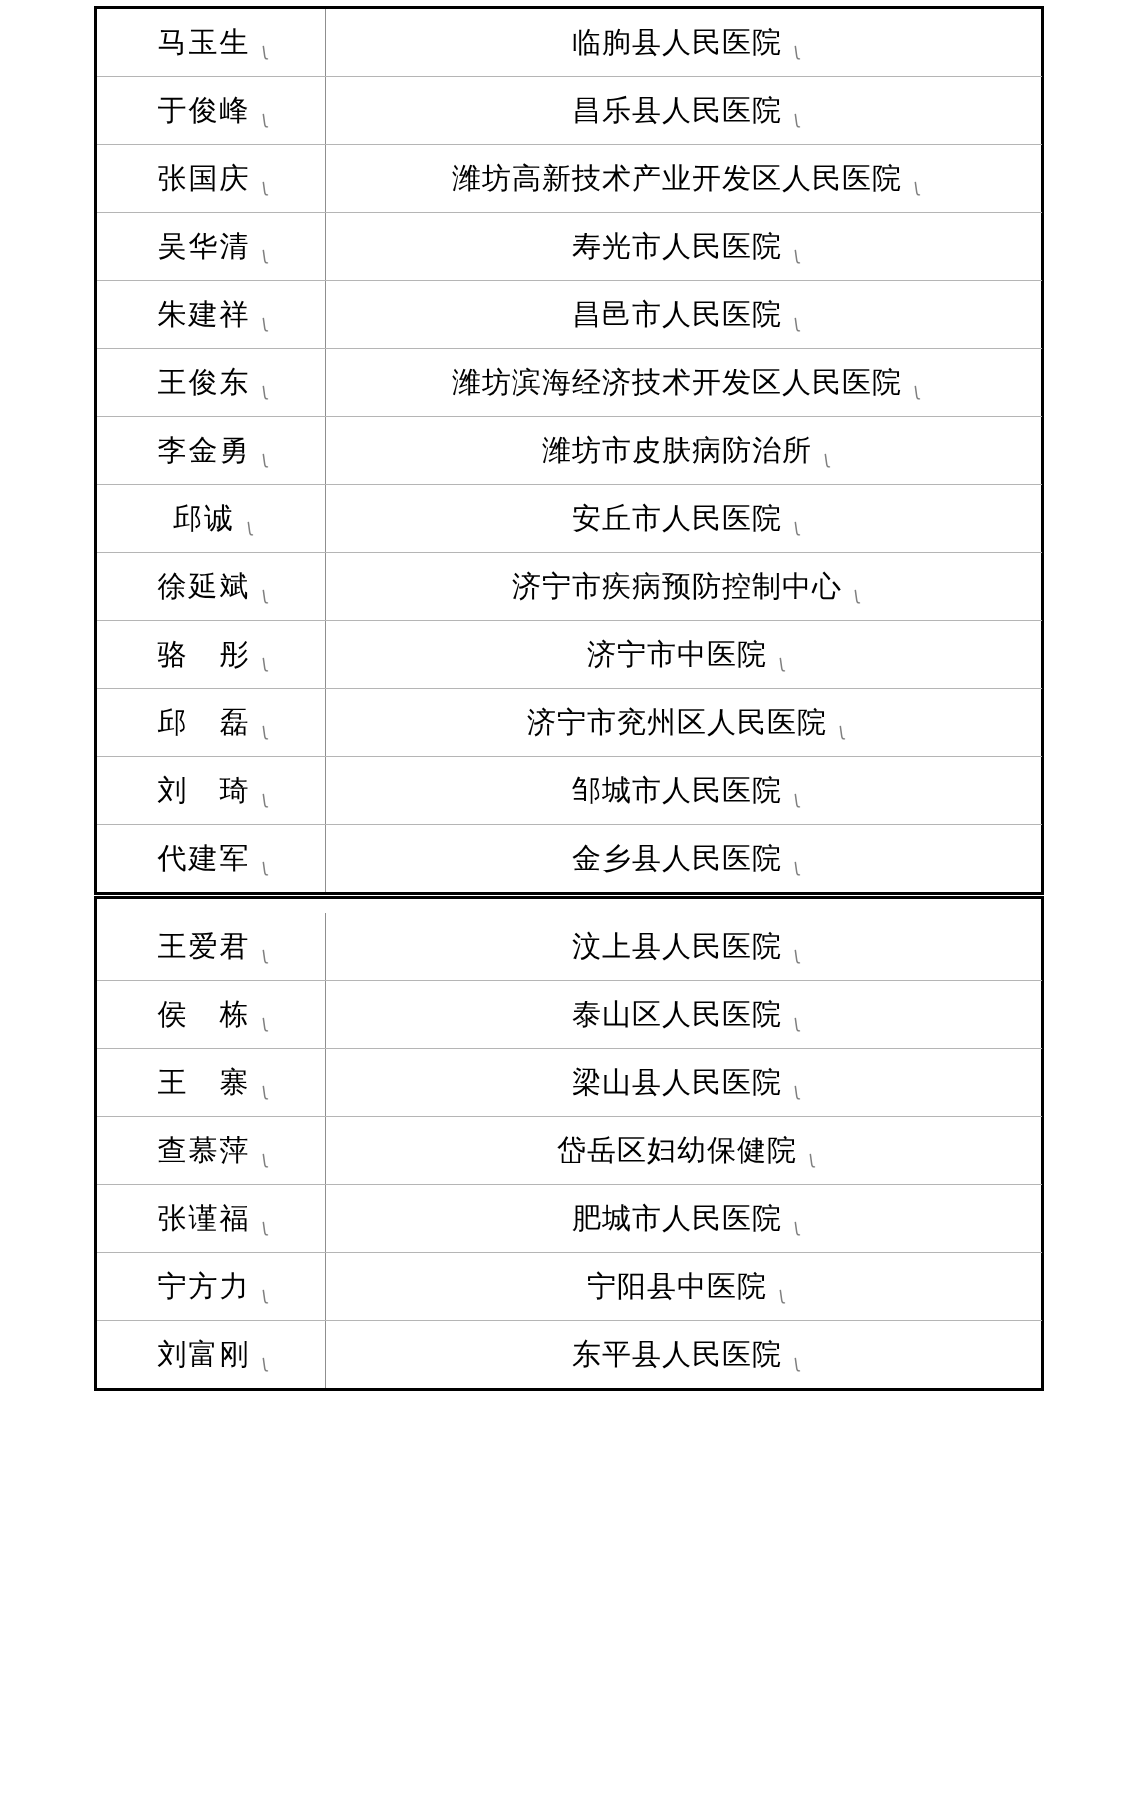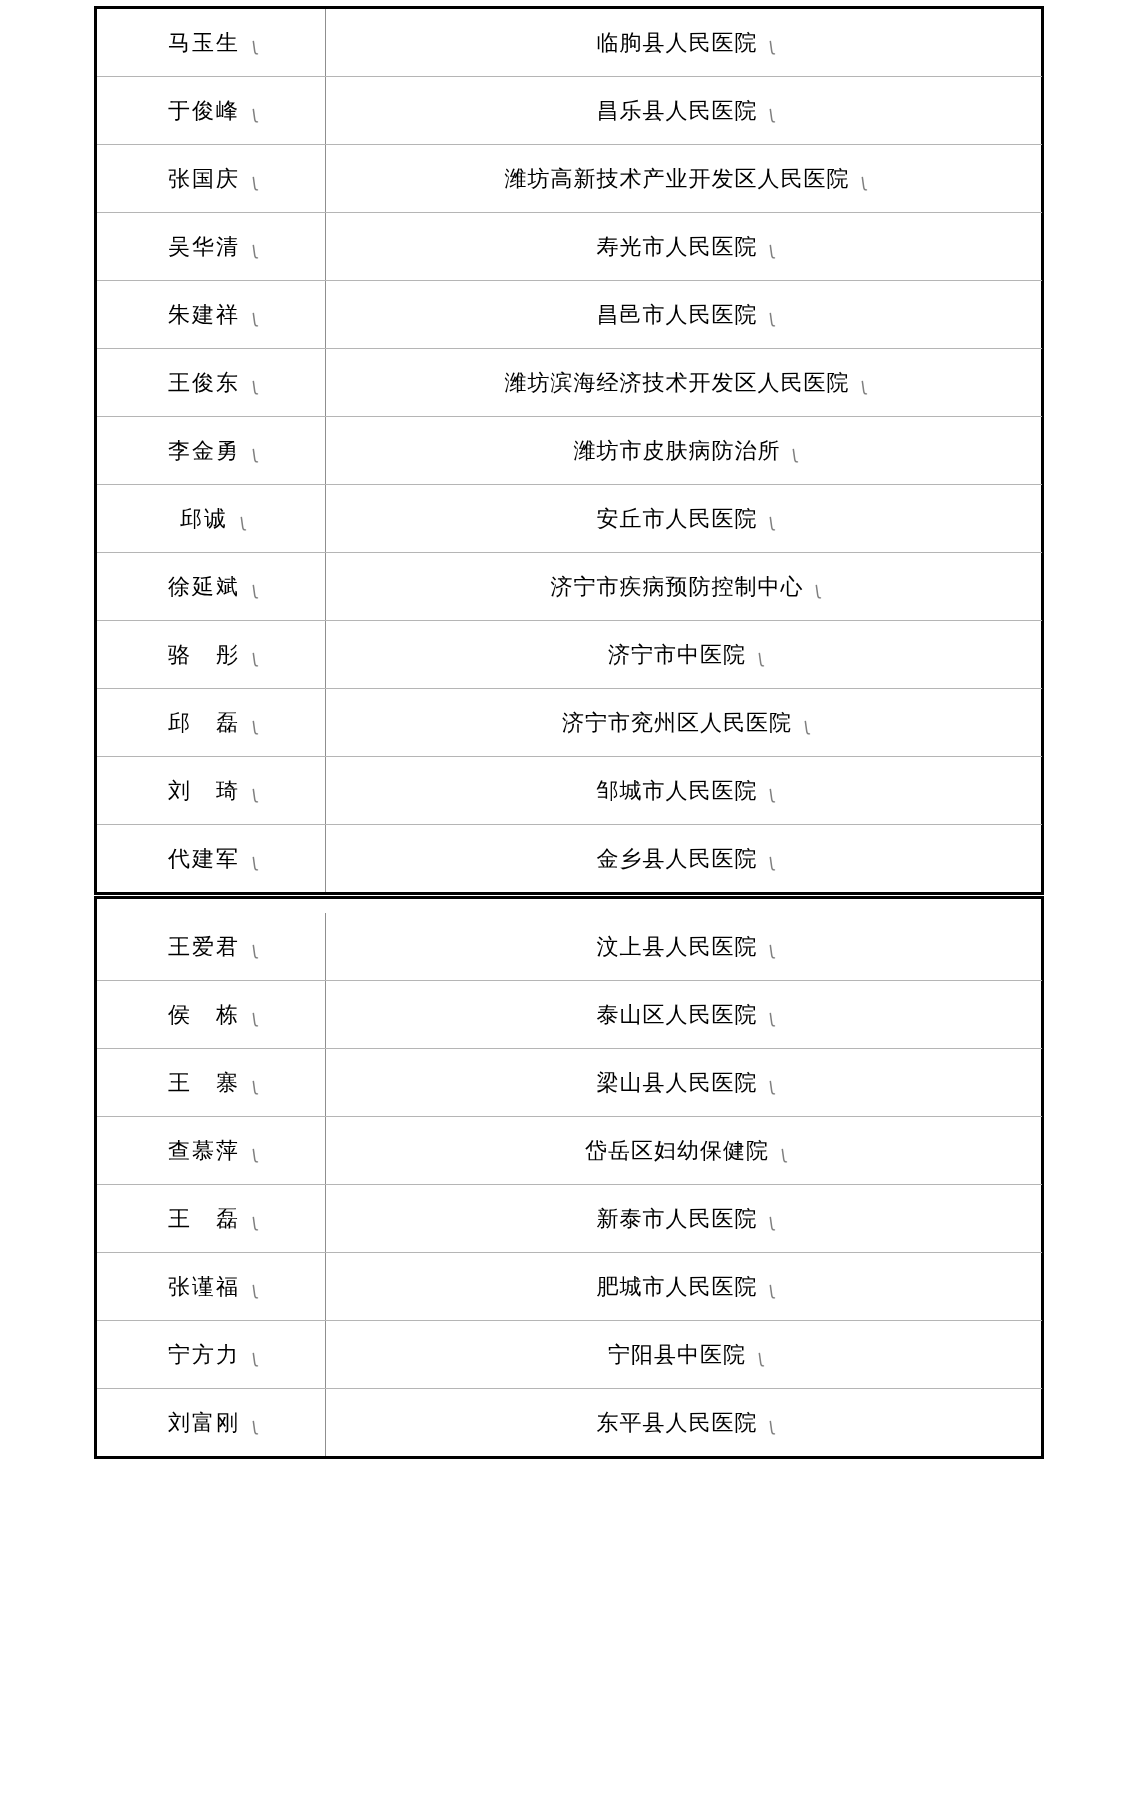--- a/index.html
+++ b/index.html
@@ -29,21 +29,21 @@
   }
   .doc-table.second {
     margin-top: 14px;
   }
   .doc-table td {
     border: 1px solid #9a9a9a;
     padding: 0;
     height: 67px;
     vertical-align: middle;
     text-align: center;
-    font-size: 22px;
+    font-size: 29px;
     font-family: "DejaVu Serif", "Liberation Serif", serif;
     letter-spacing: 1px;
     white-space: nowrap;
     overflow: hidden;
   }
   .doc-table td.name-cell {
     width: 228px;
   }
   .doc-table td.org-cell {
     width: 716px;
@@ -175,24 +175,20 @@
         </tr>
         <tr>
           <td class="name-cell"><span class="cell-inner">王　寨</span></td>
           <td class="org-cell"><span class="cell-inner">梁山县人民医院</span></td>
         </tr>
         <tr>
           <td class="name-cell"><span class="cell-inner">查慕萍</span></td>
           <td class="org-cell"><span class="cell-inner">岱岳区妇幼保健院</span></td>
         </tr>
         <tr>
-          <td class="name-cell"><span class="cell-inner">王　磊</span></td>
-          <td class="org-cell"><span class="cell-inner">新泰市人民医院</span></td>
-        </tr>
-        <tr>
           <td class="name-cell"><span class="cell-inner">张谨福</span></td>
           <td class="org-cell"><span class="cell-inner">肥城市人民医院</span></td>
         </tr>
         <tr>
           <td class="name-cell"><span class="cell-inner">宁方力</span></td>
           <td class="org-cell"><span class="cell-inner">宁阳县中医院</span></td>
         </tr>
         <tr>
           <td class="name-cell"><span class="cell-inner">刘富刚</span></td>
           <td class="org-cell"><span class="cell-inner">东平县人民医院</span></td>

